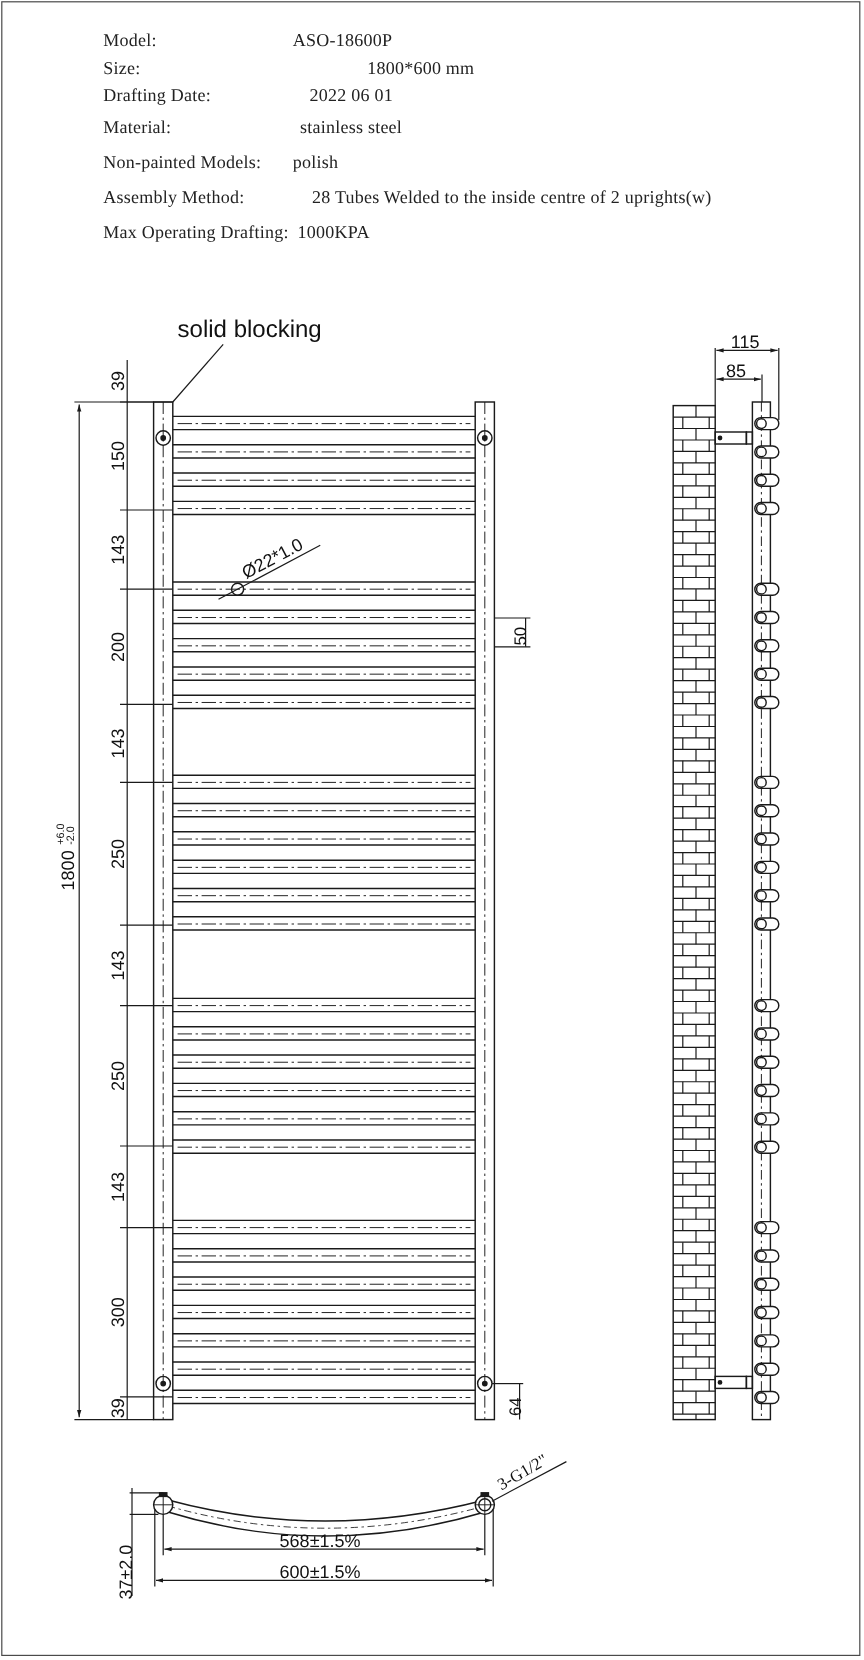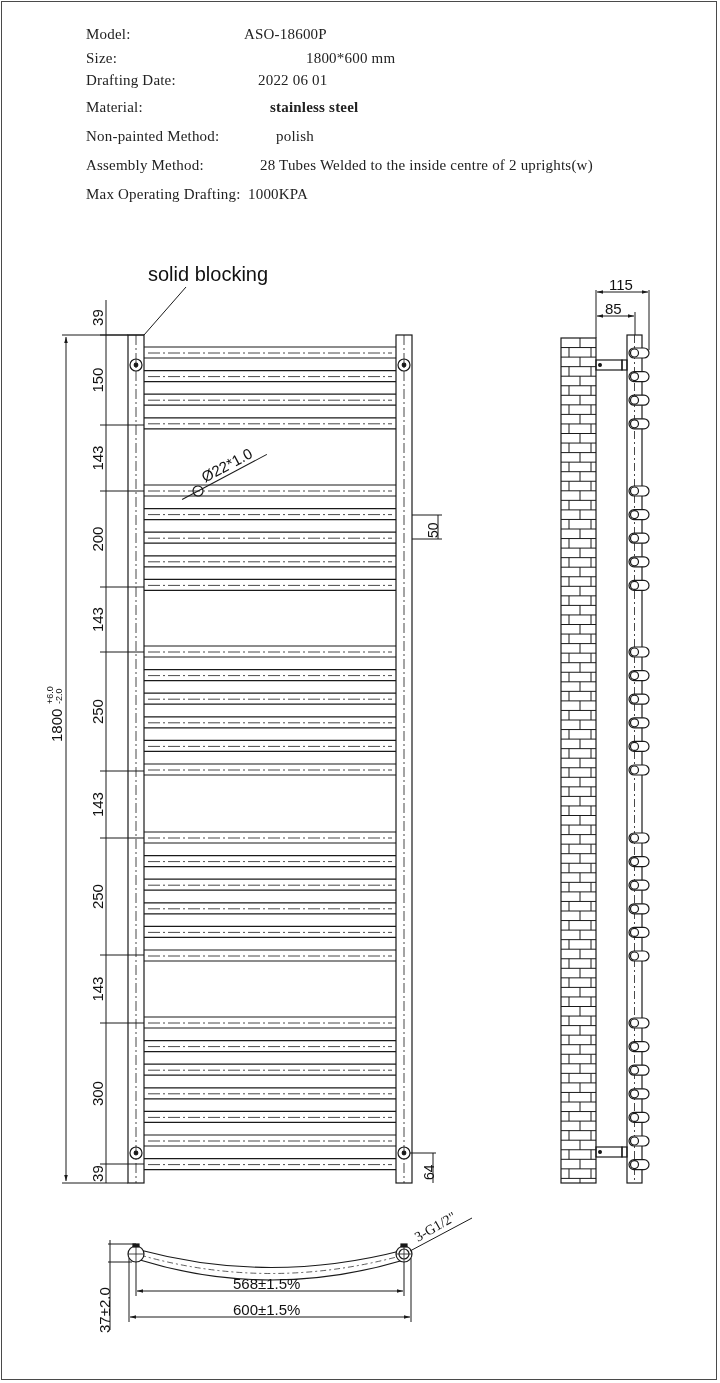--- a/index.html
+++ b/index.html
@@ -25,25 +25,25 @@
     <div class="spec-row" style="top: 24px;">
       <span class="spec-label">Size:</span>
       <span class="spec-value" style="left: 184px; margin-left: 48px;">1800*600 mm</span>
     </div>
     <div class="spec-row" style="top: 46px;">
       <span class="spec-label">Drafting Date:</span>
       <span class="spec-value" style="left: 184px;">2022 06 01</span>
     </div>
     <div class="spec-row" style="top: 73px;">
       <span class="spec-label">Material:</span>
-      <span class="spec-value" style="left: 196px; font-weight: bold;">stainless steel</span>
+      <span class="spec-value" style="left: 176px;">stainless steel</span>
     </div>
     <div class="spec-row" style="top: 102px;">
-      <span class="spec-label">Non-painted Method:</span>
-      <span class="spec-value" style="left: 202px;">polish</span>
+      <span class="spec-label">Non-painted Models:</span>
+      <span class="spec-value" style="left: 170px;">polish</span>
     </div>
     <div class="spec-row" style="top: 131px;">
       <span class="spec-label">Assembly Method:</span>
       <span class="spec-value" style="left: 186px;">28 Tubes Welded to the inside centre of 2 uprights(w)</span>
     </div>
     <div class="spec-row" style="top: 160px;">
       <span class="spec-label">Max Operating Drafting:</span>
       <span class="spec-value" style="left: 174px;">1000KPA</span>
     </div>
   </div>

